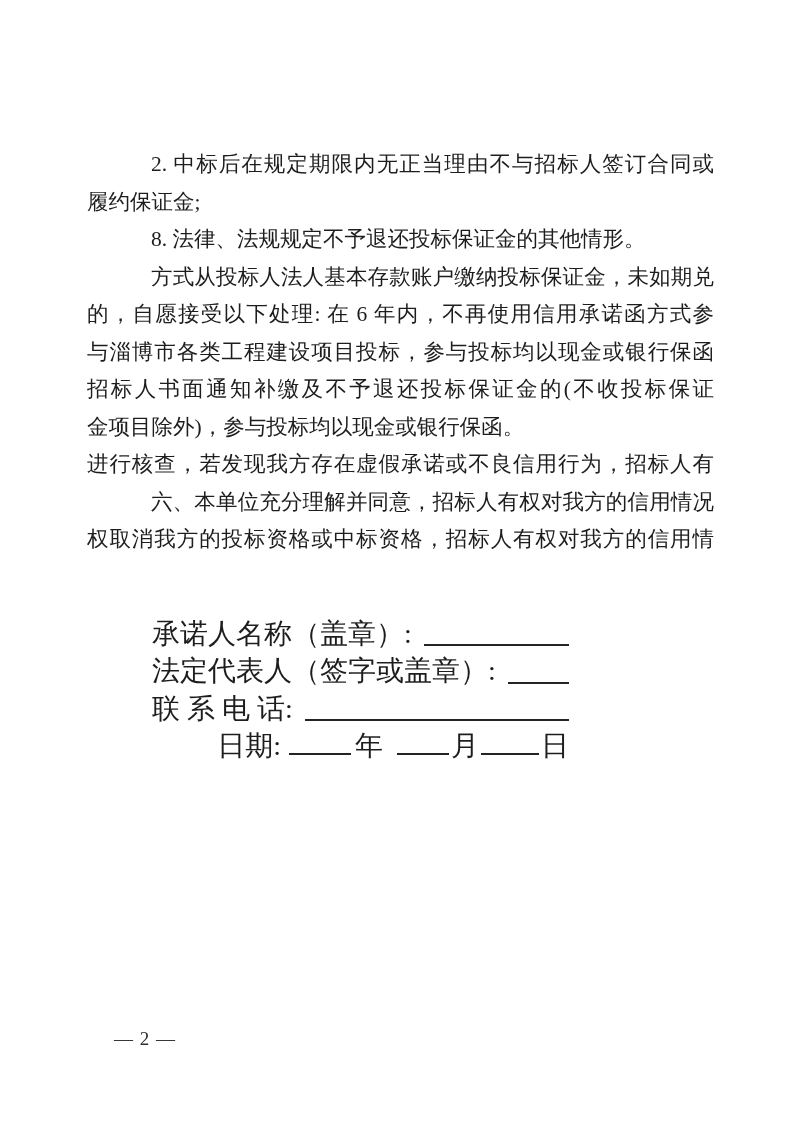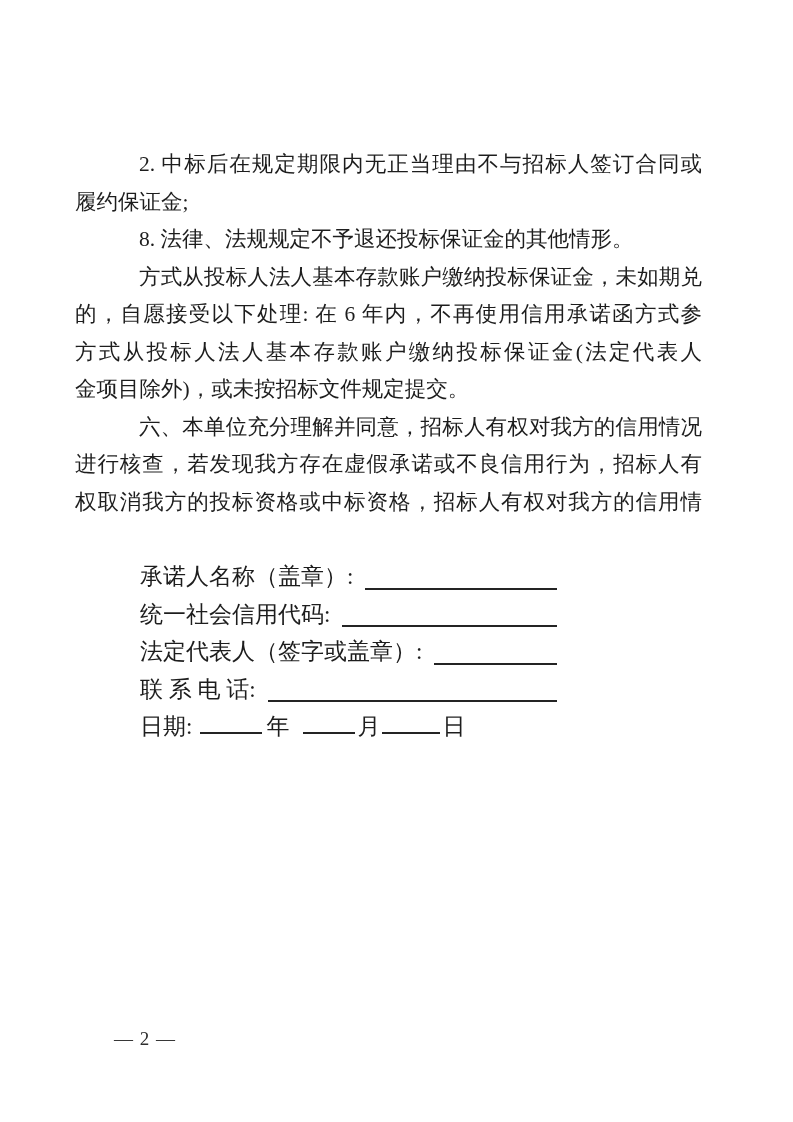--- a/index.html
+++ b/index.html
@@ -12,63 +12,64 @@
     width: 793px;
     height: 1122px;
     margin: 0 auto;
     background: #ffffff;
     font-family: "Liberation Serif", "DejaVu Serif", serif;
     color: #1d1d1d;
     overflow: hidden;
   }
   .doc-body {
     position: absolute;
-    left: 75px;
+    left: 87px;
     top: 146px;
     width: 627px;
     font-size: 21.5px;
   }
   .line {
     height: 37.5px;
     line-height: 37.5px;
     text-align: justify;
     text-align-last: justify;
     white-space: normal;
     overflow: hidden;
   }
   .line.short {
     text-align-last: left;
   }
   .line.indent {
     text-indent: 64px;
   }
   .sig-block {
-    margin-top: 37px;
+    margin-top: 56px;
     margin-left: 65px;
     width: 417px;
-    font-size: 23px;
+    font-size: 28px;
   }
   .sig-row {
     display: flex;
     height: 37.5px;
     line-height: 37.5px;
     align-items: stretch;
   }
   .sig-label {
     white-space: nowrap;
     flex: 0 0 auto;
   }
   .sig-underline {
     flex: 1 1 auto;
     margin-left: 12px;
     margin-bottom: 6px;
     border-bottom: 2px solid #242424;
   }
   .sig-row.date-row {
     display: block;
+    text-align: right;
   }
   .date-underline {
     display: inline-block;
     border-bottom: 2px solid #242424;
     height: 2px;
   }
   .u-year  { width: 62px; margin-left: 8px; margin-right: 4px; }
   .u-month { width: 52px; margin-left: 14px; margin-right: 2px; }
   .u-day   { width: 58px; margin-left: 2px;  margin-right: 2px; }
   .footer {
@@ -87,38 +88,35 @@
 
   <div class="doc-body">
 
     <div class="line indent">2. 中标后在规定期限内无正当理由不与招标人签订合同或</div>
     <div class="line short">履约保证金;</div>
 
     <div class="line indent short">8. 法律、法规规定不予退还投标保证金的其他情形。</div>
 
     <div class="line indent">方式从投标人法人基本存款账户缴纳投标保证金，未如期兑付</div>
     <div class="line">的，自愿接受以下处理: 在 6 年内，不再使用信用承诺函方式参</div>
-    <div class="line">方式从投标人法人基本存款账户缴纳投标保证金(法定代表人</div>
-    <div class="line short">金项目除外)，或未按招标文件规定提交。</div>
+    <div class="line">与淄博市各类工程建设项目投标，参与投标均以现金或银行保函</div>
+    <div class="line">招标人书面通知补缴及不予退还投标保证金的(不收投标保证</div>
+    <div class="line short">金项目除外)，参与投标均以现金或银行保函。</div>
 
+    <div class="line">进行核查，若发现我方存在虚假承诺或不良信用行为，招标人有</div>
     <div class="line indent">六、本单位充分理解并同意，招标人有权对我方的信用情况</div>
-    <div class="line">进行核查，若发现我方存在虚假承诺或不良信用行为，招标人有</div>
     <div class="line">权取消我方的投标资格或中标资格，招标人有权对我方的信用情况。</div>
 
     <div class="sig-block">
 
       <div class="sig-row">
         <span class="sig-label">承诺人名称（盖章）:</span>
         <span class="sig-underline"></span>
       </div>
 
-      <div class="sig-row">
-        <span class="sig-label">统一社会信用代码:</span>
-        <span class="sig-underline"></span>
-      </div>
 
       <div class="sig-row">
         <span class="sig-label">法定代表人（签字或盖章）:</span>
         <span class="sig-underline"></span>
       </div>
 
       <div class="sig-row">
         <span class="sig-label">联 系 电 话:</span>
         <span class="sig-underline"></span>
       </div>

